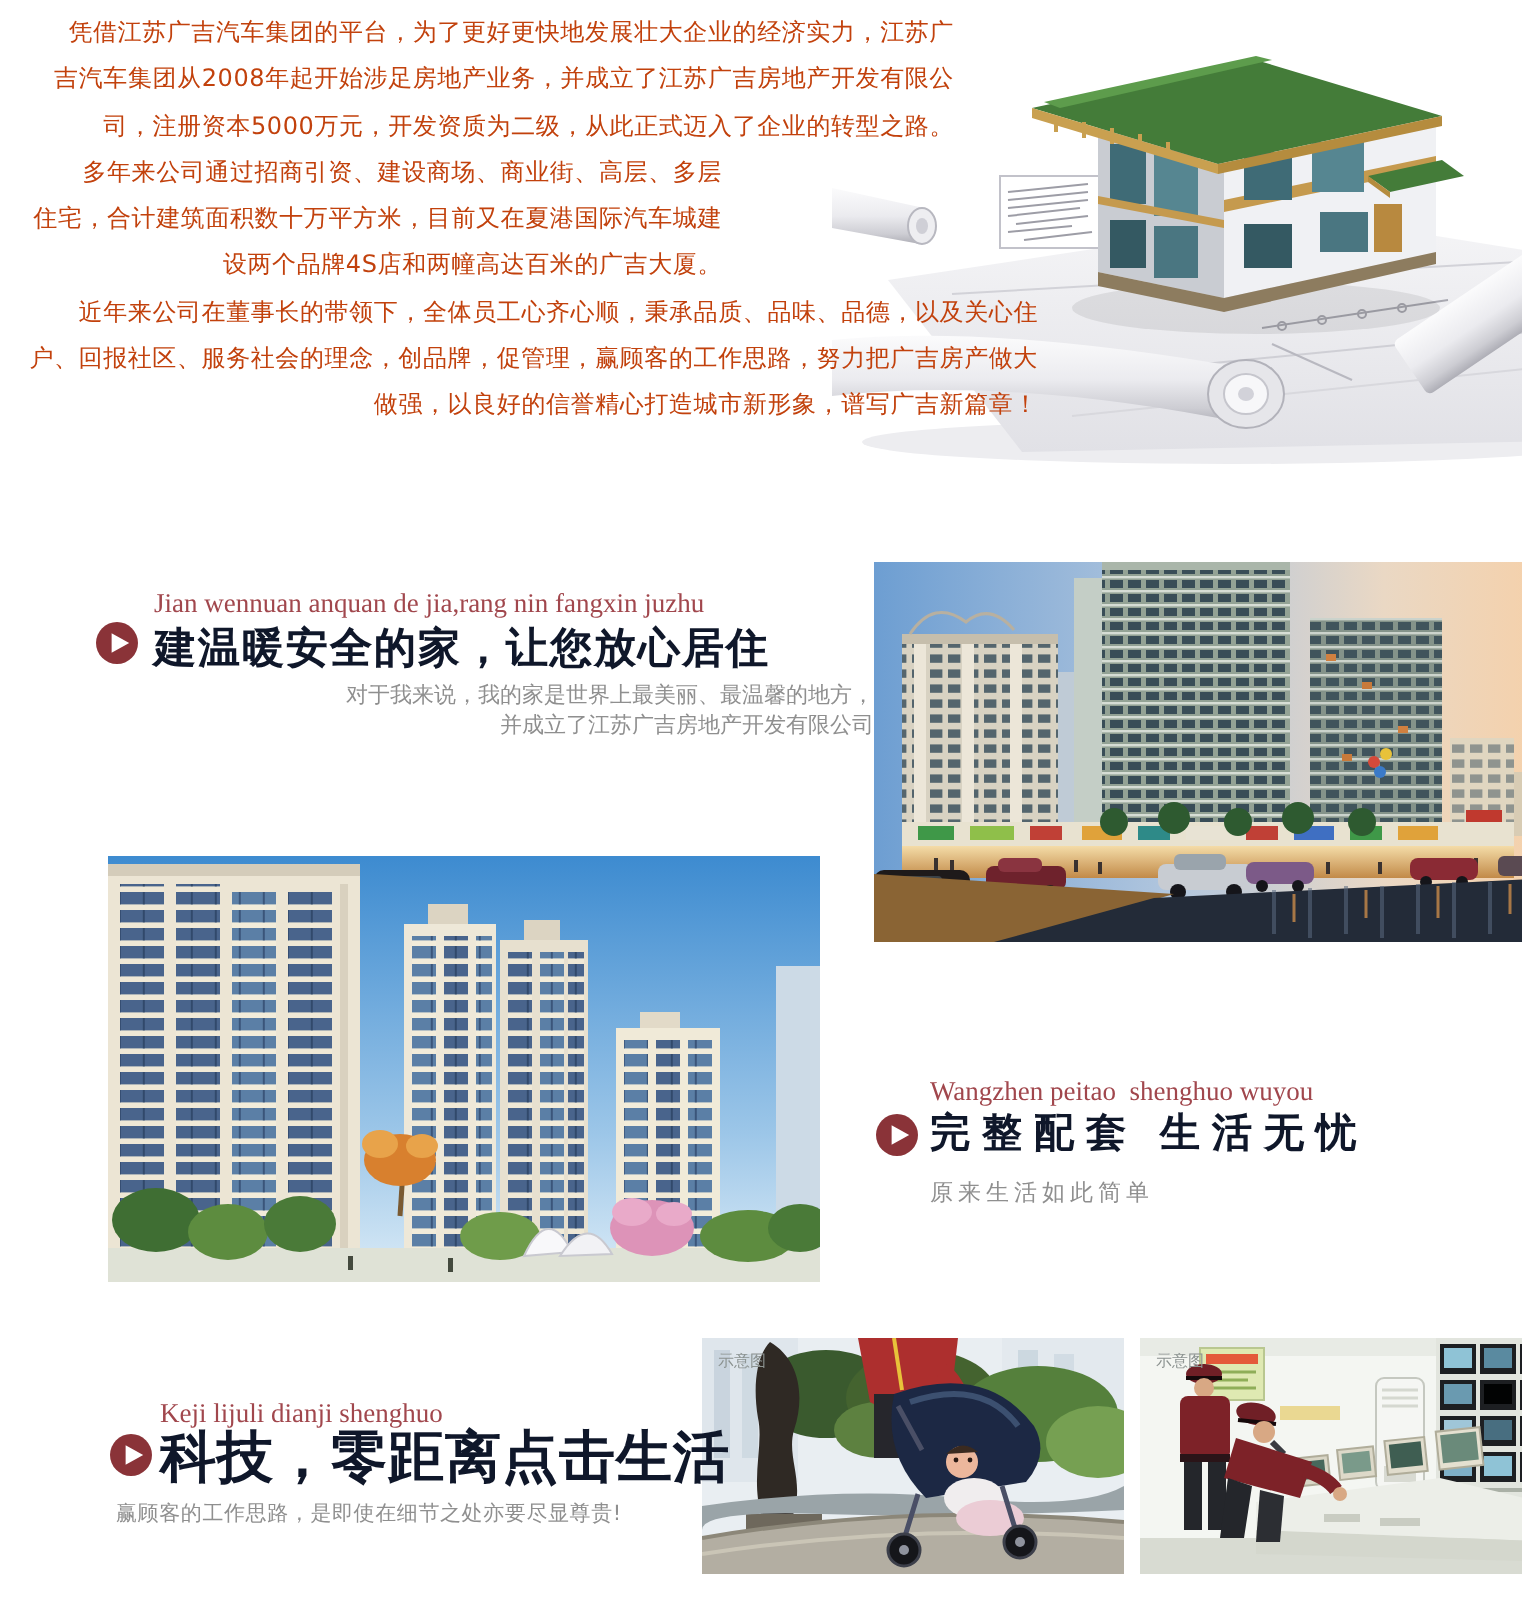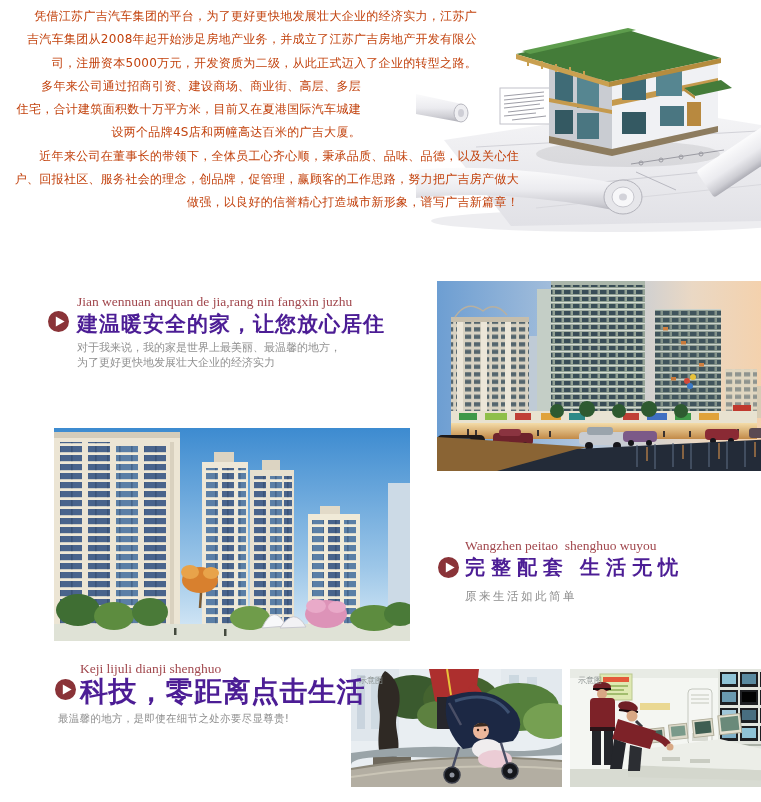--- a/index.html
+++ b/index.html
@@ -19,33 +19,33 @@
   #photo-street{left:393px;top:281px;width:340px;height:190px;}
   #photo-towers{left:10px;top:428px;width:356px;height:213px;}
   #photo-stroller{left:307px;top:669px;width:211px;height:118px;}
   #photo-cctv{left:526px;top:669px;width:209px;height:118px;}
   .art svg{display:block;}
 
   
   .section{position:absolute;z-index:2;}
   .s1{left:48px;top:288px;padding-left:29px;width:360px;}
   .s2{left:437px;top:532px;padding-left:28px;width:300px;}
-  .s3{left:55px;top:655px;padding-left:25px;width:320px;}
+  .s3{left:55px;top:693px;padding-left:25px;width:320px;}
   .play-icon{position:absolute;left:0;width:21px;height:21px;}
   .s1 .play-icon{top:23px;}
   .s2 .play-icon{left:1px;top:25px;}
   .s3 .play-icon{top:24px;}
   .sec-pinyin{margin-top:5px;font-family:"Liberation Serif","DejaVu Serif",serif;font-weight:normal;
               color:#a1474d;font-size:13.5px;line-height:17px;white-space:pre-wrap;}
-  .sec-title{font-family:"Liberation Serif","DejaVu Serif",serif;font-weight:bold;color:#4c1d95;}
+  .sec-title{font-family:"Liberation Serif","DejaVu Serif",serif;font-weight:bold;color:#0f172a;}
   .s1 .sec-title{font-size:21px;line-height:28px;letter-spacing:1px;}
   .s2 .sec-title{font-size:20px;line-height:27px;letter-spacing:6px;}
   .s3 .sec-title{font-size:28px;line-height:29px;letter-spacing:0.5px;}
   .sec-desc{color:#8f8f8f;}
-  .s1 .sec-desc{margin-top:3px;font-size:11px;line-height:14.5px;}
+  .s1 .sec-desc{margin-top:3px;font-size:11px;line-height:14.5px;text-align:right;}
   .s2 .sec-desc{margin-top:8px;font-size:11.5px;letter-spacing:2.5px;}
   .s3 .sec-desc{margin-top:6px;margin-left:-22px;font-size:10.5px;letter-spacing:0.3px;}
 </style>
 </head>
 <body>
 
 <div class="page">
 
   <div class="intro">
     <p class="p1">凭借江苏广吉汽车集团的平台，为了更好更快地发展壮大企业的经济实力，江苏广吉汽车集团从2008年起开始涉足房地产业务，并成立了江苏广吉房地产开发有限公司，注册资本5000万元，开发资质为二级，从此正式迈入了企业的转型之路。</p>
@@ -153,21 +153,21 @@
     <span class="play-icon">
       <svg width="21" height="21" viewBox="0 0 21 21">
         <circle cx="10.5" cy="10.5" r="10.5" fill="#8a3338"></circle>
         <polygon points="7.8,5.6 16.6,10.5 7.8,15.4" fill="#ffffff"></polygon>
       </svg>
     </span>
     <div class="sec-pinyin">Jian wennuan anquan de jia,rang nin fangxin juzhu</div>
     <div class="sec-title">建温暖安全的家，让您放心居住</div>
     <div class="sec-desc">
       <div>对于我来说，我的家是世界上最美丽、最温馨的地方，</div>
-      <div>为了更好更快地发展壮大企业的经济实力</div>
+      <div>并成立了江苏广吉房地产开发有限公司</div>
     </div>
   </div>
 
   <div class="art" id="photo-street">
     <svg width="340" height="190" viewBox="0 0 340 190">
       <defs>
         <linearGradient id="sp-sky" x1="0" y1="0" x2="1" y2="0">
           <stop offset="0" stop-color="#6d9ed2"></stop>
             <stop offset="0.45" stop-color="#b3c7de"></stop>
           <stop offset="0.75" stop-color="#ead8c4"></stop>
@@ -380,21 +380,21 @@
 
   <div class="section s3">
     <span class="play-icon">
       <svg width="21" height="21" viewBox="0 0 21 21">
         <circle cx="10.5" cy="10.5" r="10.5" fill="#8a3338"></circle>
         <polygon points="7.8,5.6 16.6,10.5 7.8,15.4" fill="#ffffff"></polygon>
       </svg>
     </span>
     <div class="sec-pinyin">Keji lijuli dianji shenghuo</div>
     <div class="sec-title">科技，零距离点击生活</div>
-    <div class="sec-desc">最温馨的地方，是即使在细节之处亦要尽显尊贵!</div>
+    <div class="sec-desc">赢顾客的工作思路，是即使在细节之处亦要尽显尊贵!</div>
   </div>
 
   <div class="art" id="photo-stroller">
     <svg width="211" height="118" viewBox="0 0 211 118">
       <rect width="211" height="118" fill="#e9eef2"></rect>
       <g>
         <rect x="0" y="0" width="48" height="72" fill="#dfe6ec"></rect>
         <rect x="6" y="6" width="8" height="54" fill="#c9d4de"></rect>
         <rect x="20" y="8" width="8" height="52" fill="#cfdae2"></rect>
         <rect x="150" y="0" width="61" height="58" fill="#e3e9ee"></rect>

